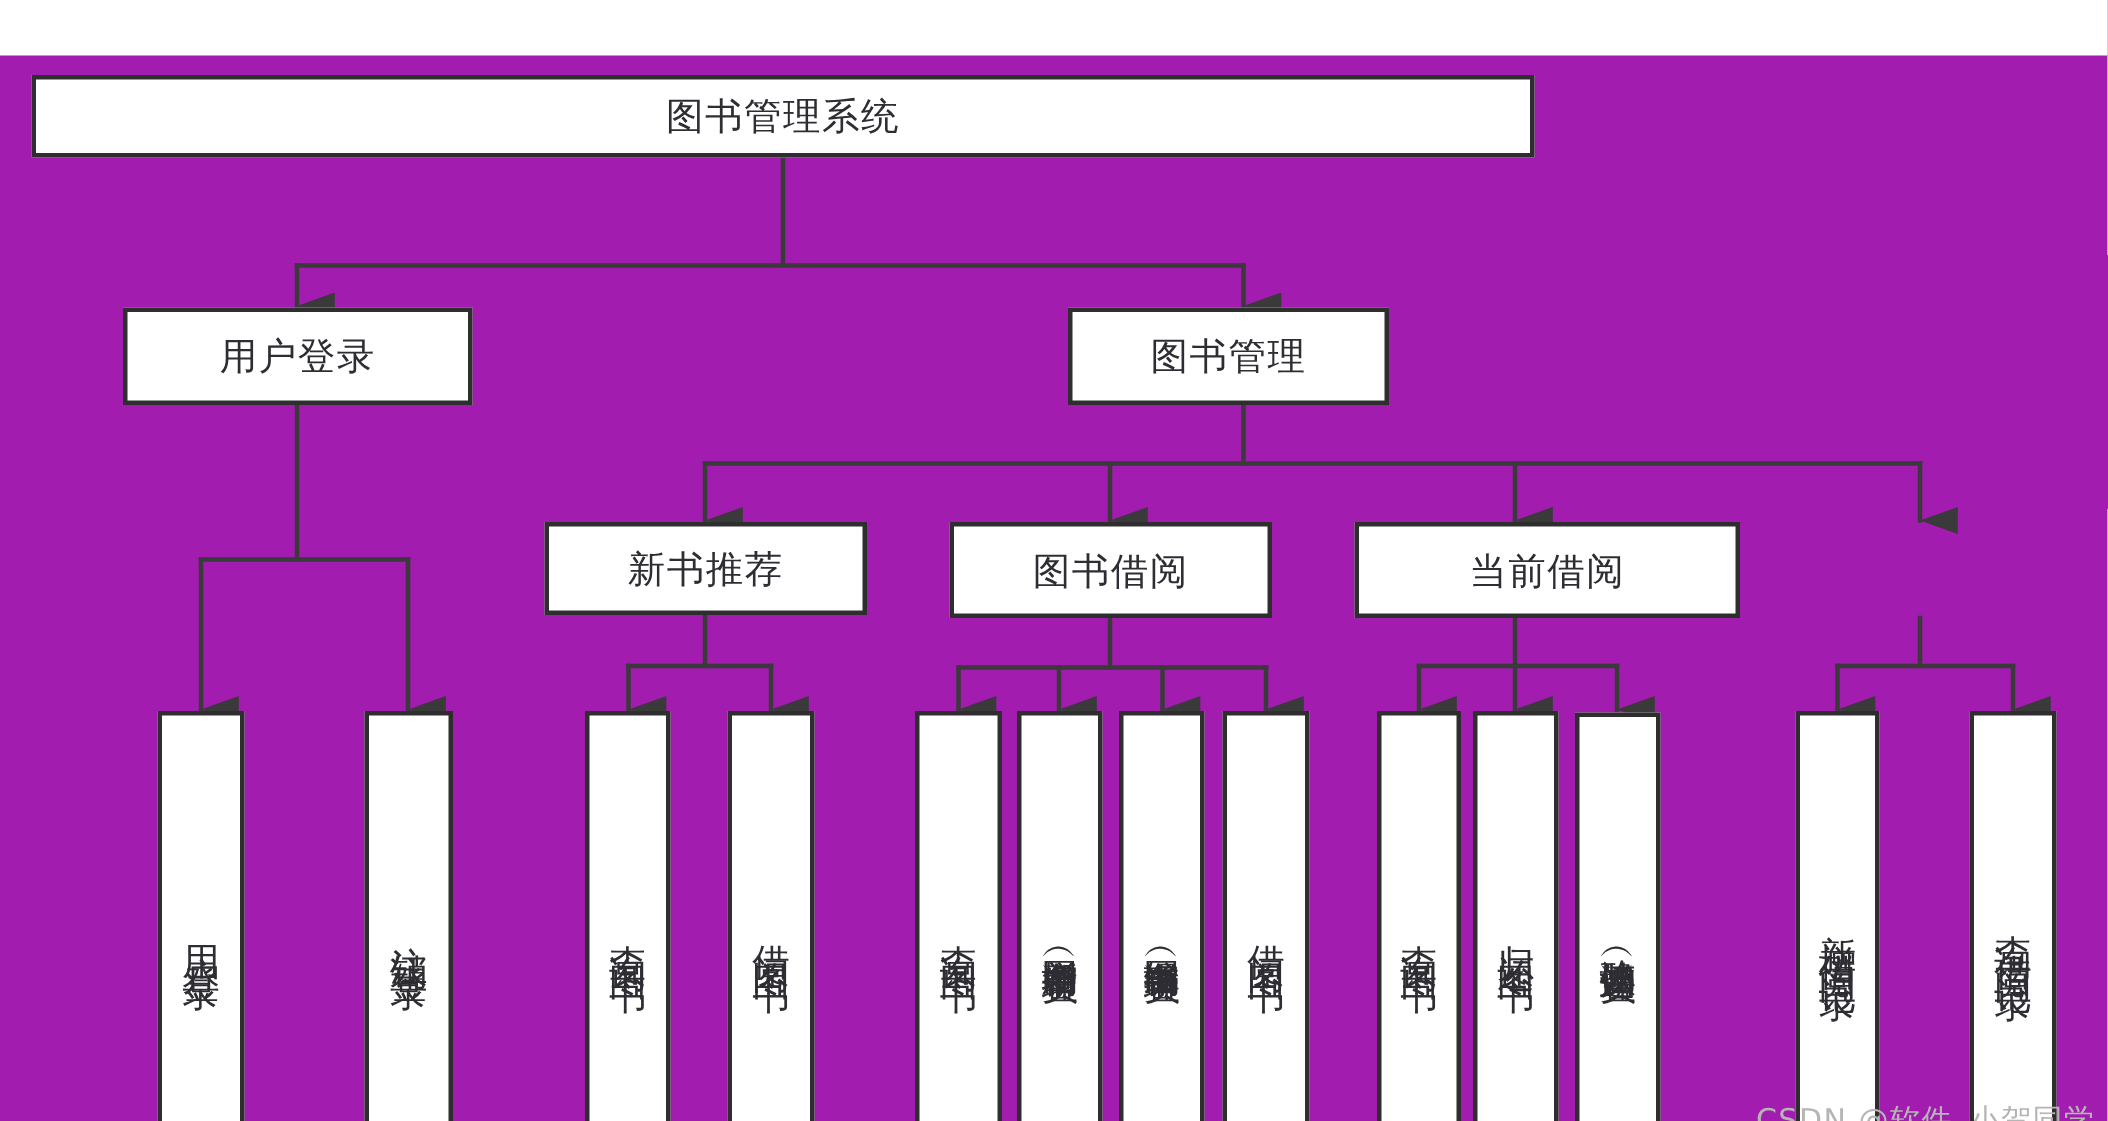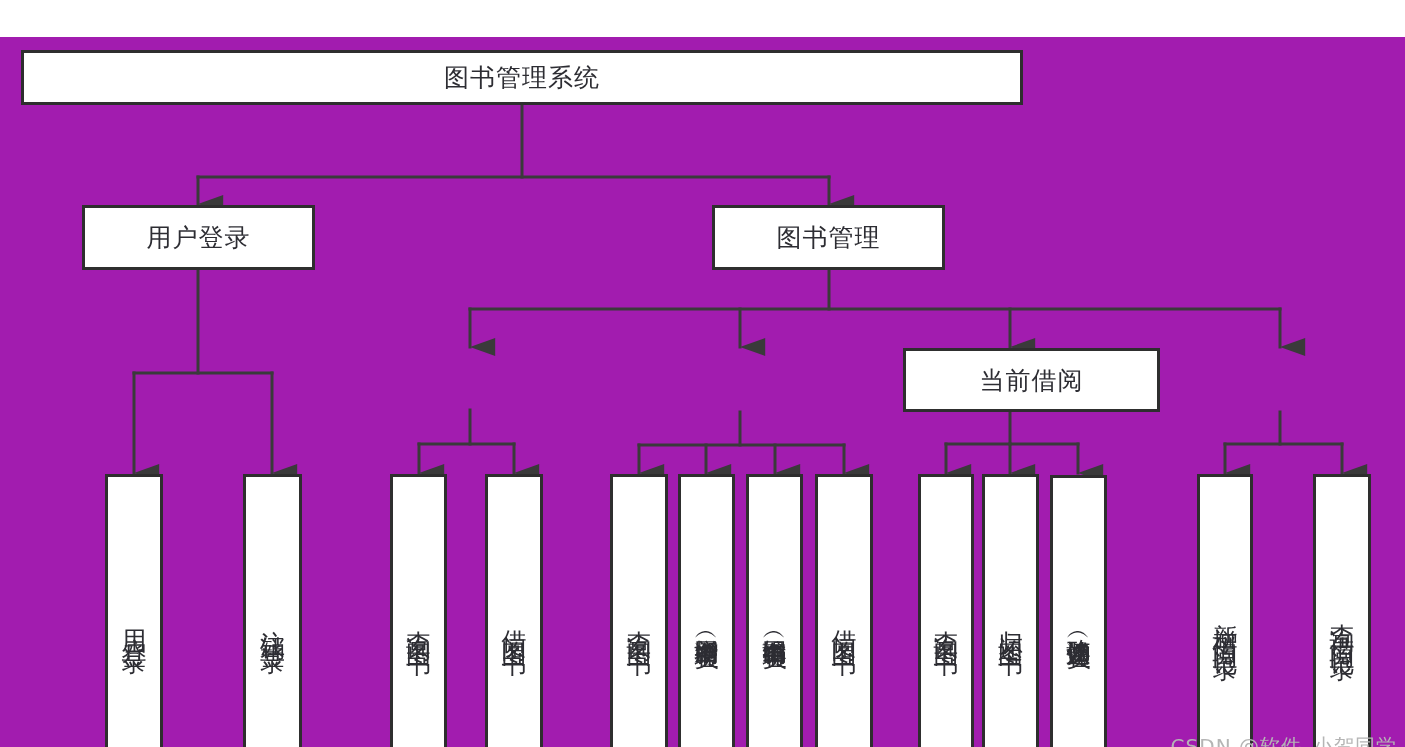--- a/index.html
+++ b/index.html
@@ -91,24 +91,30 @@
     </g>
   </svg>
 
   <div class="box" style="left:21px;top:13px;width:1002px;height:55px">
     <span class="hlabel">图书管理系统</span>
   </div>
 
   <div class="box" style="left:82px;top:168px;width:233px;height:65px">
     <span class="hlabel">用户登录</span>
   </div>
-  <div class="box" style="left:712px;top:168px;width:233px;height:65px">
+  <div class="box" style="left:712px;top:168px;width:214px;height:65px">
     <span class="hlabel">图书管理</span>
   </div>
 
+  <div class="box" style="left:363px;top:311px;width:215px;height:62px">
+    <span class="hlabel">新书推荐</span>
+  </div>
+  <div class="box" style="left:633px;top:311px;width:215px;height:64px">
+    <span class="hlabel">图书借阅</span>
+  </div>
   <div class="box" style="left:903px;top:311px;width:257px;height:64px">
     <span class="hlabel">当前借阅</span>
   </div>
 
   <div class="box" style="left:105px;top:437px;width:58px;height:300px">
     <span class="vtext">用户登录</span>
   </div>
   <div class="box" style="left:243px;top:437px;width:59px;height:300px">
     <span class="vtext">注销登录</span>
   </div>

